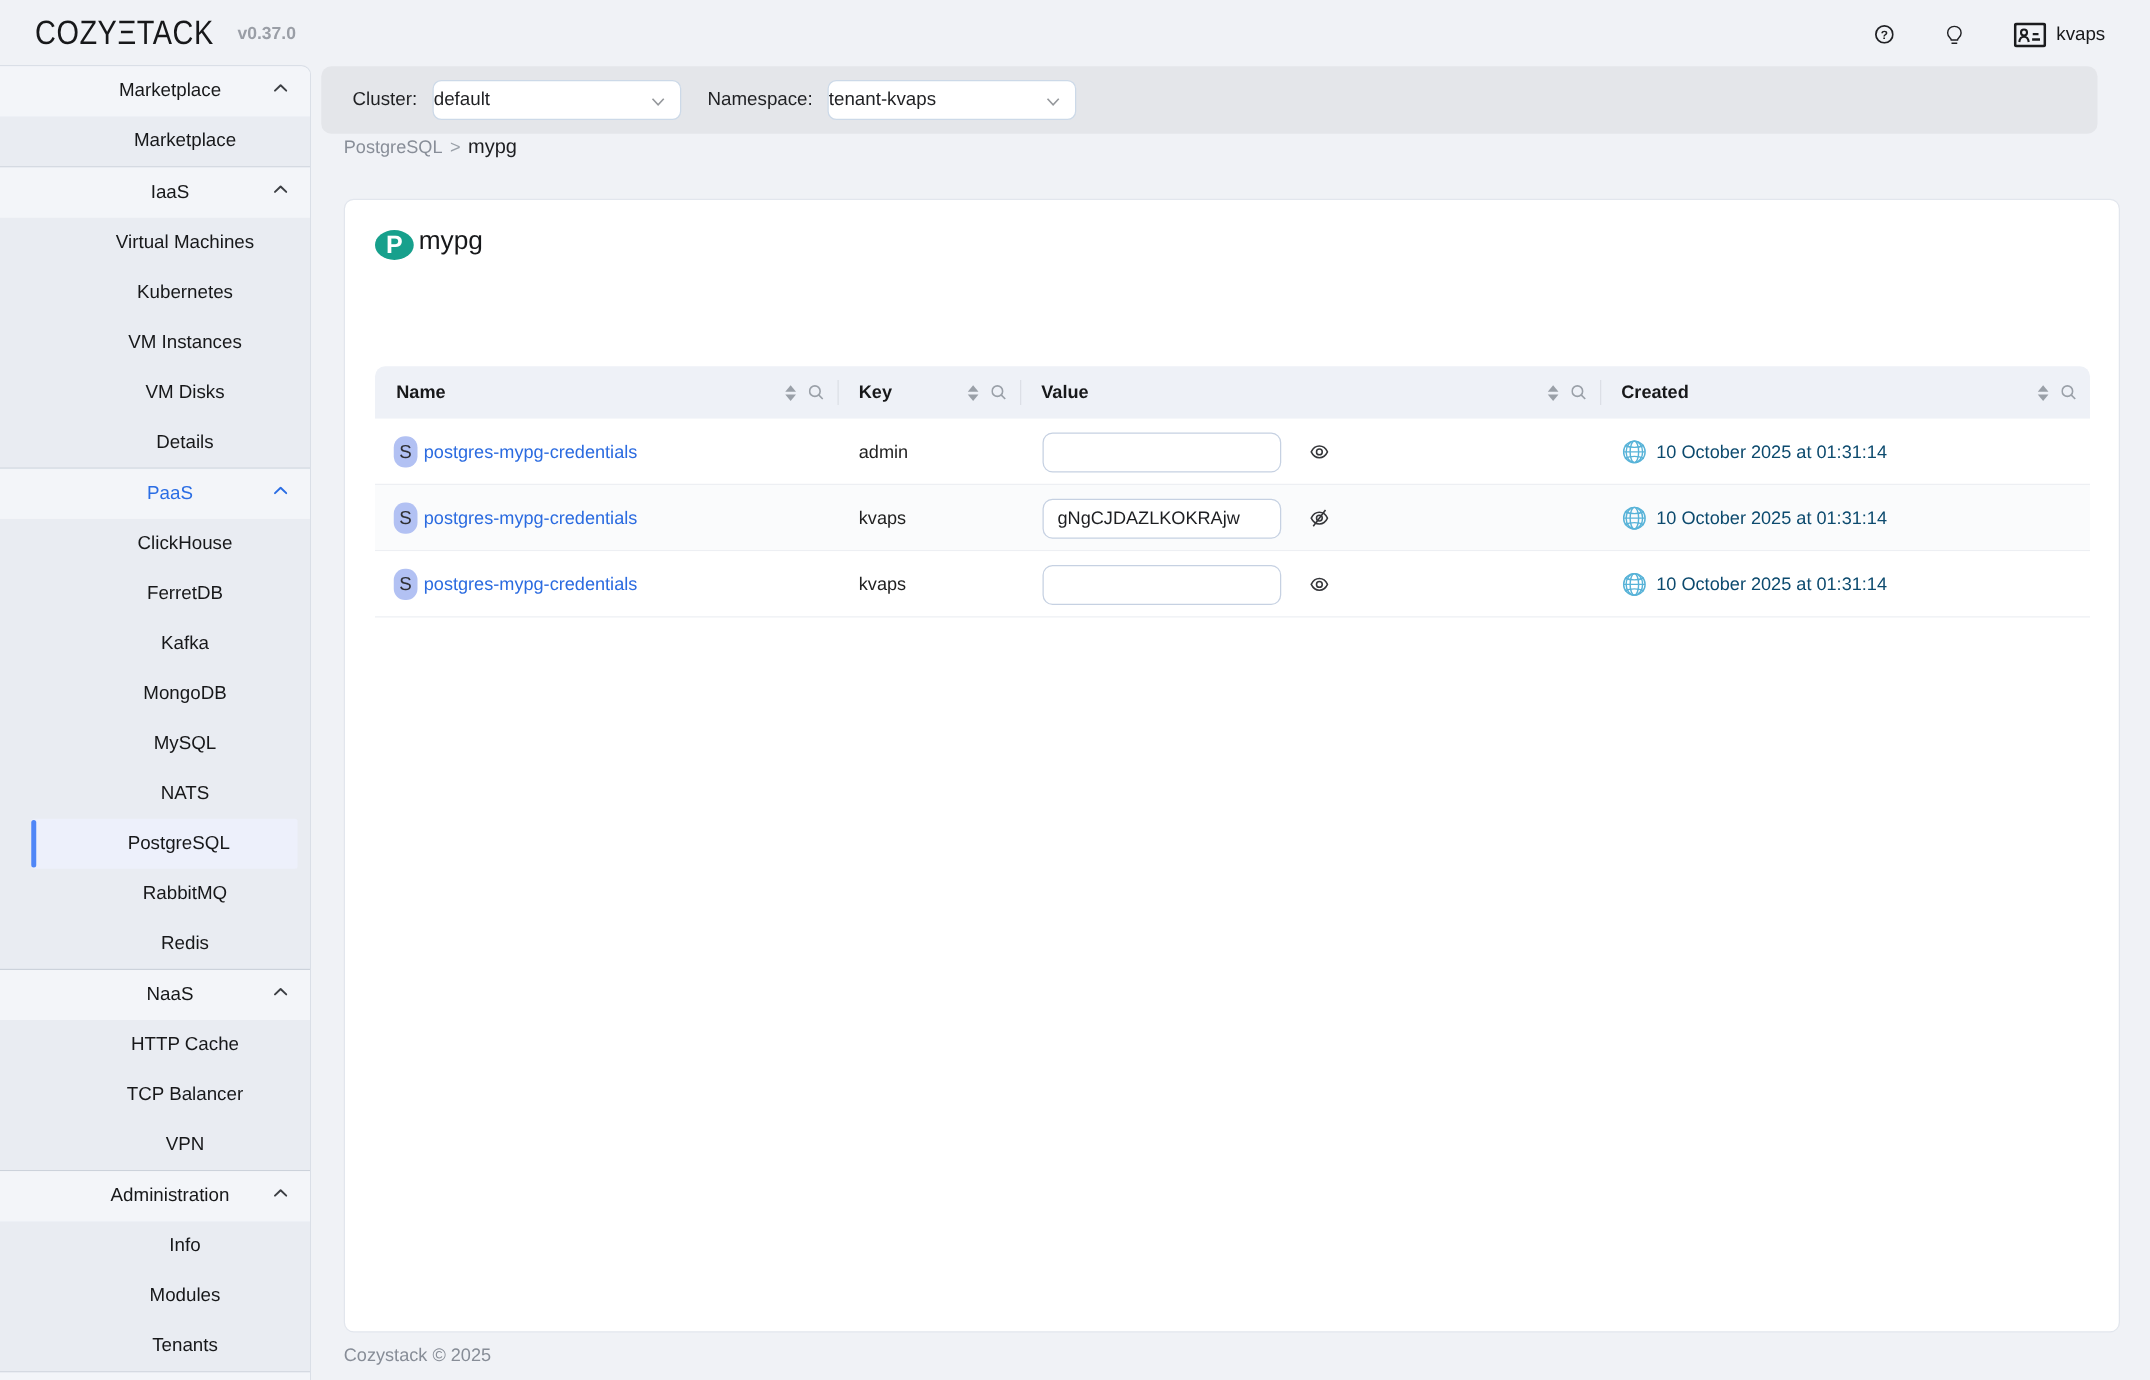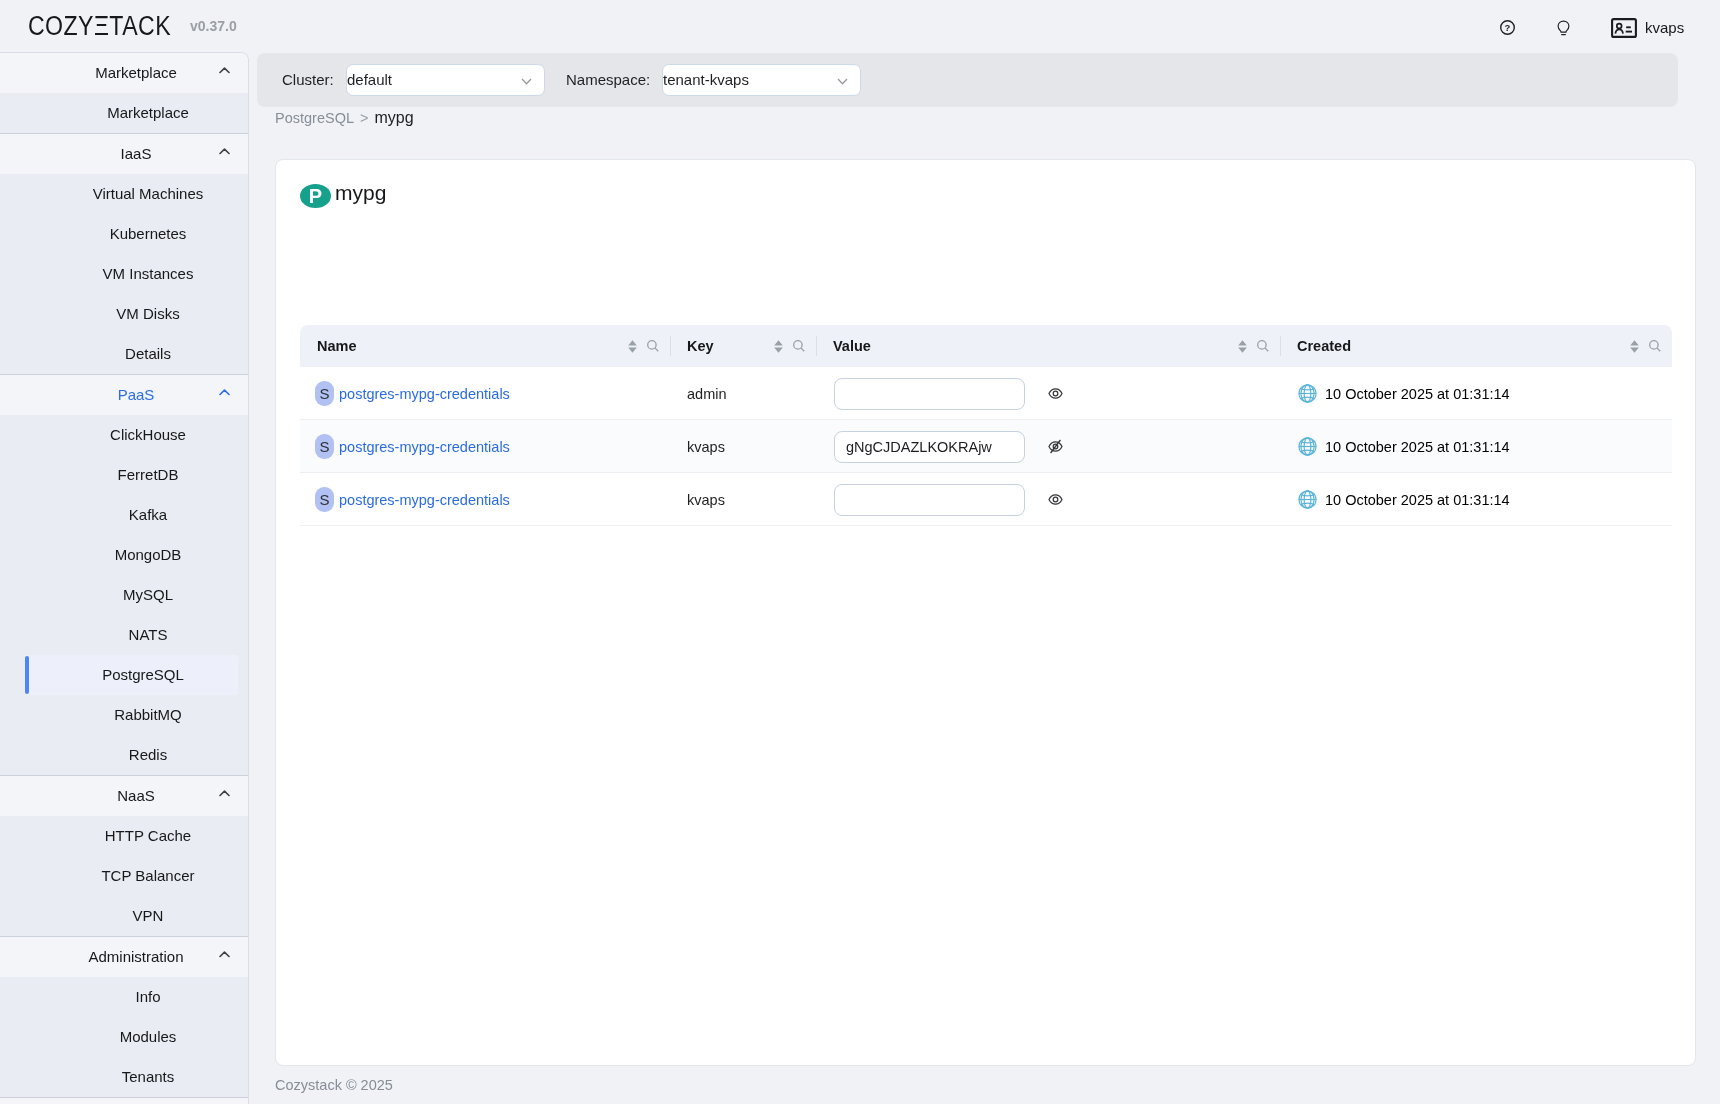--- a/index.html
+++ b/index.html
@@ -41,31 +41,31 @@
 #title { position:absolute; left:59px; top:21px; font-size:21px; font-weight:500; color:#17181a; }
 
 
 #tabs { position:absolute; left:22px; top:76px; width:1372px; height:40px; }
 .tab { position:absolute; top:10px; font-size:15px; color:#1d1e21; white-space:nowrap; }
 #tabline { position:absolute; left:0px; top:38px; width:1372px; height:1px; background:#e8ebf1; }
 #inkbar { position:absolute; top:37px; height:3px; background:#2a6de4; border-radius:2px; }
 
 
 #table { position:absolute; left:24px; top:133px; width:1372px; }
-#thead { position:relative; height:42px; background:#eef1f7; border-radius:8px 8px 0 0;margin-top:32px; }
+#thead { position:relative; height:42px; background:#eef1f7; border-radius:8px 8px 0 0; }
 .th { position:absolute; top:0; height:42px; display:flex; align-items:center; font-weight:700; font-size:14.5px; color:#17181a; }
 .th .t { padding-left:17px; flex:1 1 auto; }
 .th .icons { display:flex; align-items:center; gap:10px; padding-right:11px; }
 .vdiv { position:absolute; top:11px; width:1px; height:20px; background:#dcdfe6; }
 .trow { position:relative; height:53px; border-bottom:1px solid #edeff3; }
 .td { position:absolute; top:0; height:53px; display:flex; align-items:center; }
 .sbadge { width:19px; height:25px; background:#b2c1f3; border-radius:9px; color:#2f3033; font-size:15px; text-align:center; line-height:25px; flex:0 0 auto; }
 a.link { color:#2b6be0; text-decoration:none; font-size:14.5px; }
 .vinput { width:191px; height:32px; border:1px solid #c6d1e2; border-radius:8px; background:#fff; line-height:30px; font-size:14.5px; padding-left:11px; color:#1d1e21; }
-.datetxt { font-size:14.5px; color:#000000; }
+.datetxt { font-size:14.5px; color:#0c4a6e; }
 
 #footer { position:absolute; left:275px; top:1077px; width:1421px; font-size:14.5px; color:#878d97; }
 </style>
 </head>
 <body>
 
 <div id="topbar">
   <div id="logo">COZYΞTACK</div>
   <div id="ver">v0.37.0</div>
   <svg class="topicon" style="left:1500px; top:20px" width="15" height="15" viewBox="0 0 15 15">

